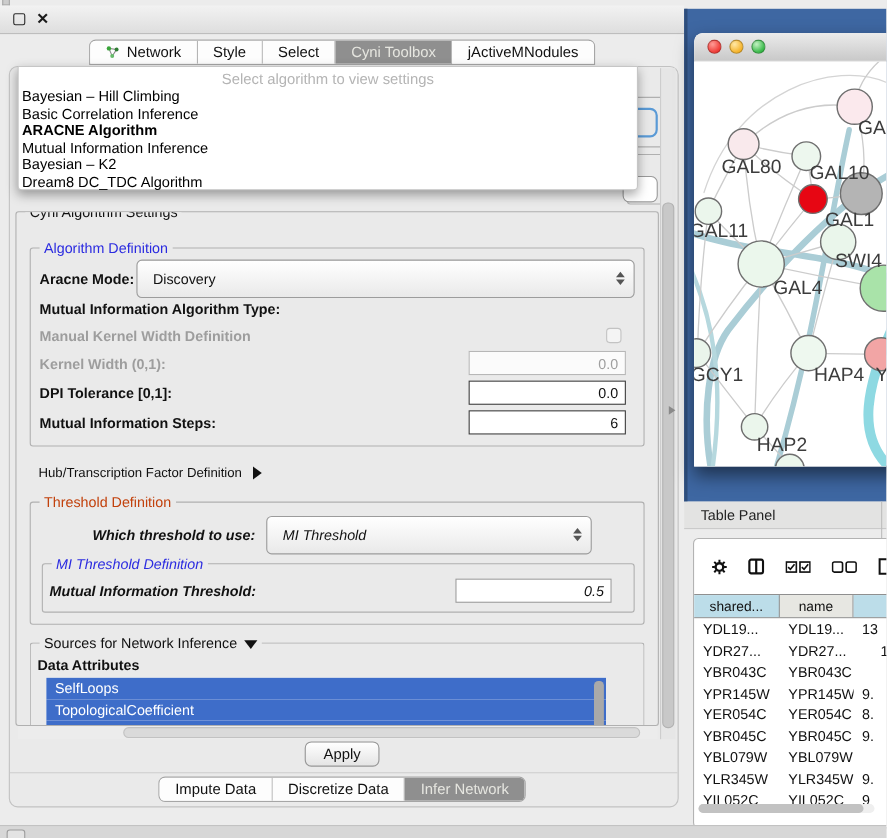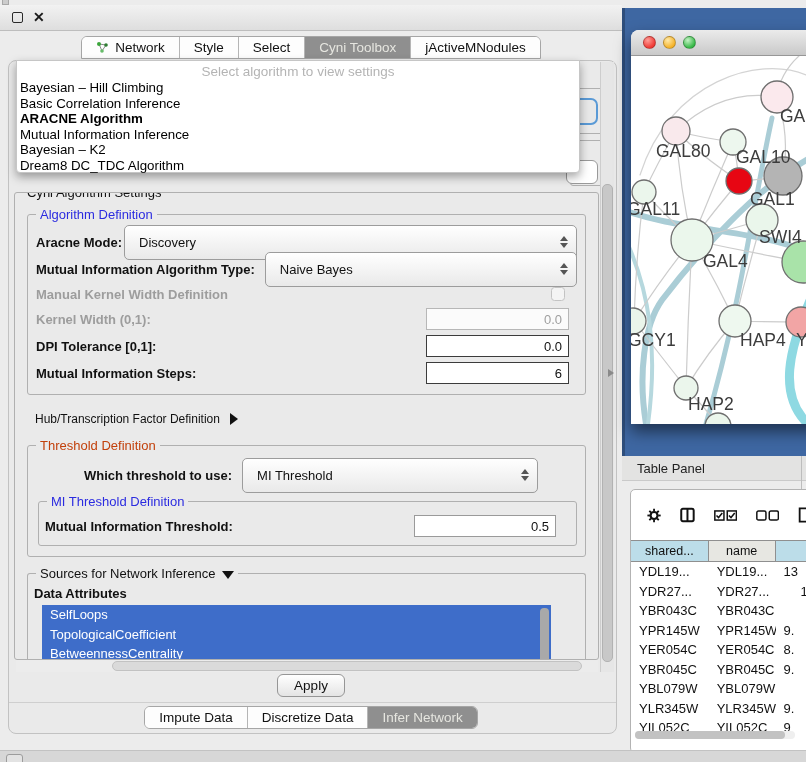--- a/index.html
+++ b/index.html
@@ -160,42 +160,35 @@
     <div class="vthumb" style="position:absolute;left:1px;top:122px;width:11px;height:478px;"></div>
   </div>
   <div class="abs htrack" style="left:16px;top:660px;width:582px;height:12px;">
     <div class="hthumb" style="position:absolute;left:96px;top:1px;width:470px;height:10px;"></div>
   </div>
 
   <div class="abs grp" id="cyni-group">
     <span class="legend">Cyni Algorithm Settings</span>
     <div id="cyni-body">
 
-      <div class="grp" style="margin-top:5px;">
+      <div class="grp" style="margin-top:16px;">
         <span class="legend blue">Algorithm Definition</span>
         <div style="padding:12px 2px 6px 2px;">
           <div class="row">
             <span class="lbl" style="width:88px;">Aracne Mode:</span>
             <span class="combo" style="flex:1;">
               <span class="cv">Discovery</span>
               <span class="stepper">
                   <span class="up"></span>
                   <span class="dn"></span>
                 </span>
             </span>
           </div>
           <div class="row">
             <span class="lbl" style="margin-right:10px;">Mutual Information Algorithm Type:</span>
-            <span class="combo" style="flex:1;">
-              <span class="cv">Naive Bayes</span>
-              <span class="stepper">
-                  <span class="up"></span>
-                  <span class="dn"></span>
-                </span>
-            </span>
           </div>
           <div class="row" style="height:20px;">
             <span class="lbl dis">Manual Kernel Width Definition</span>
             <span style="flex:1;"></span>
             <span class="checkbox" style="margin-right:12px;"></span>
           </div>
           <div class="row">
             <span class="lbl dis">Kernel Width (0,1):</span>
             <span style="flex:1;"></span>
             <span class="field dis" style="margin-right:8px;">0.0</span>
@@ -213,21 +206,21 @@
         </div>
       </div>
 
       <div class="row" style="margin:12px 6px 10px 8px;">
         <span style="font-size:12px;">Hub/Transcription Factor Definition</span>
         <span class="tri-right"></span>
       </div>
 
       <div class="grp" style="margin-top:14px;">
         <span class="legend green">Threshold Definition</span>
-        <div style="padding:14px 2px 10px 2px;">
+        <div style="padding:14px 2px 10px 2px;font-style:italic;">
           <div class="row" style="padding-left:48px;">
             <span class="lbl">Which threshold to use:</span>
             <span class="combo" style="width:296px;margin-left:10px;">
               <span class="cv">MI Threshold</span>
               <span class="stepper">
                   <span class="up"></span>
                   <span class="dn"></span>
                 </span>
             </span>
           </div>

